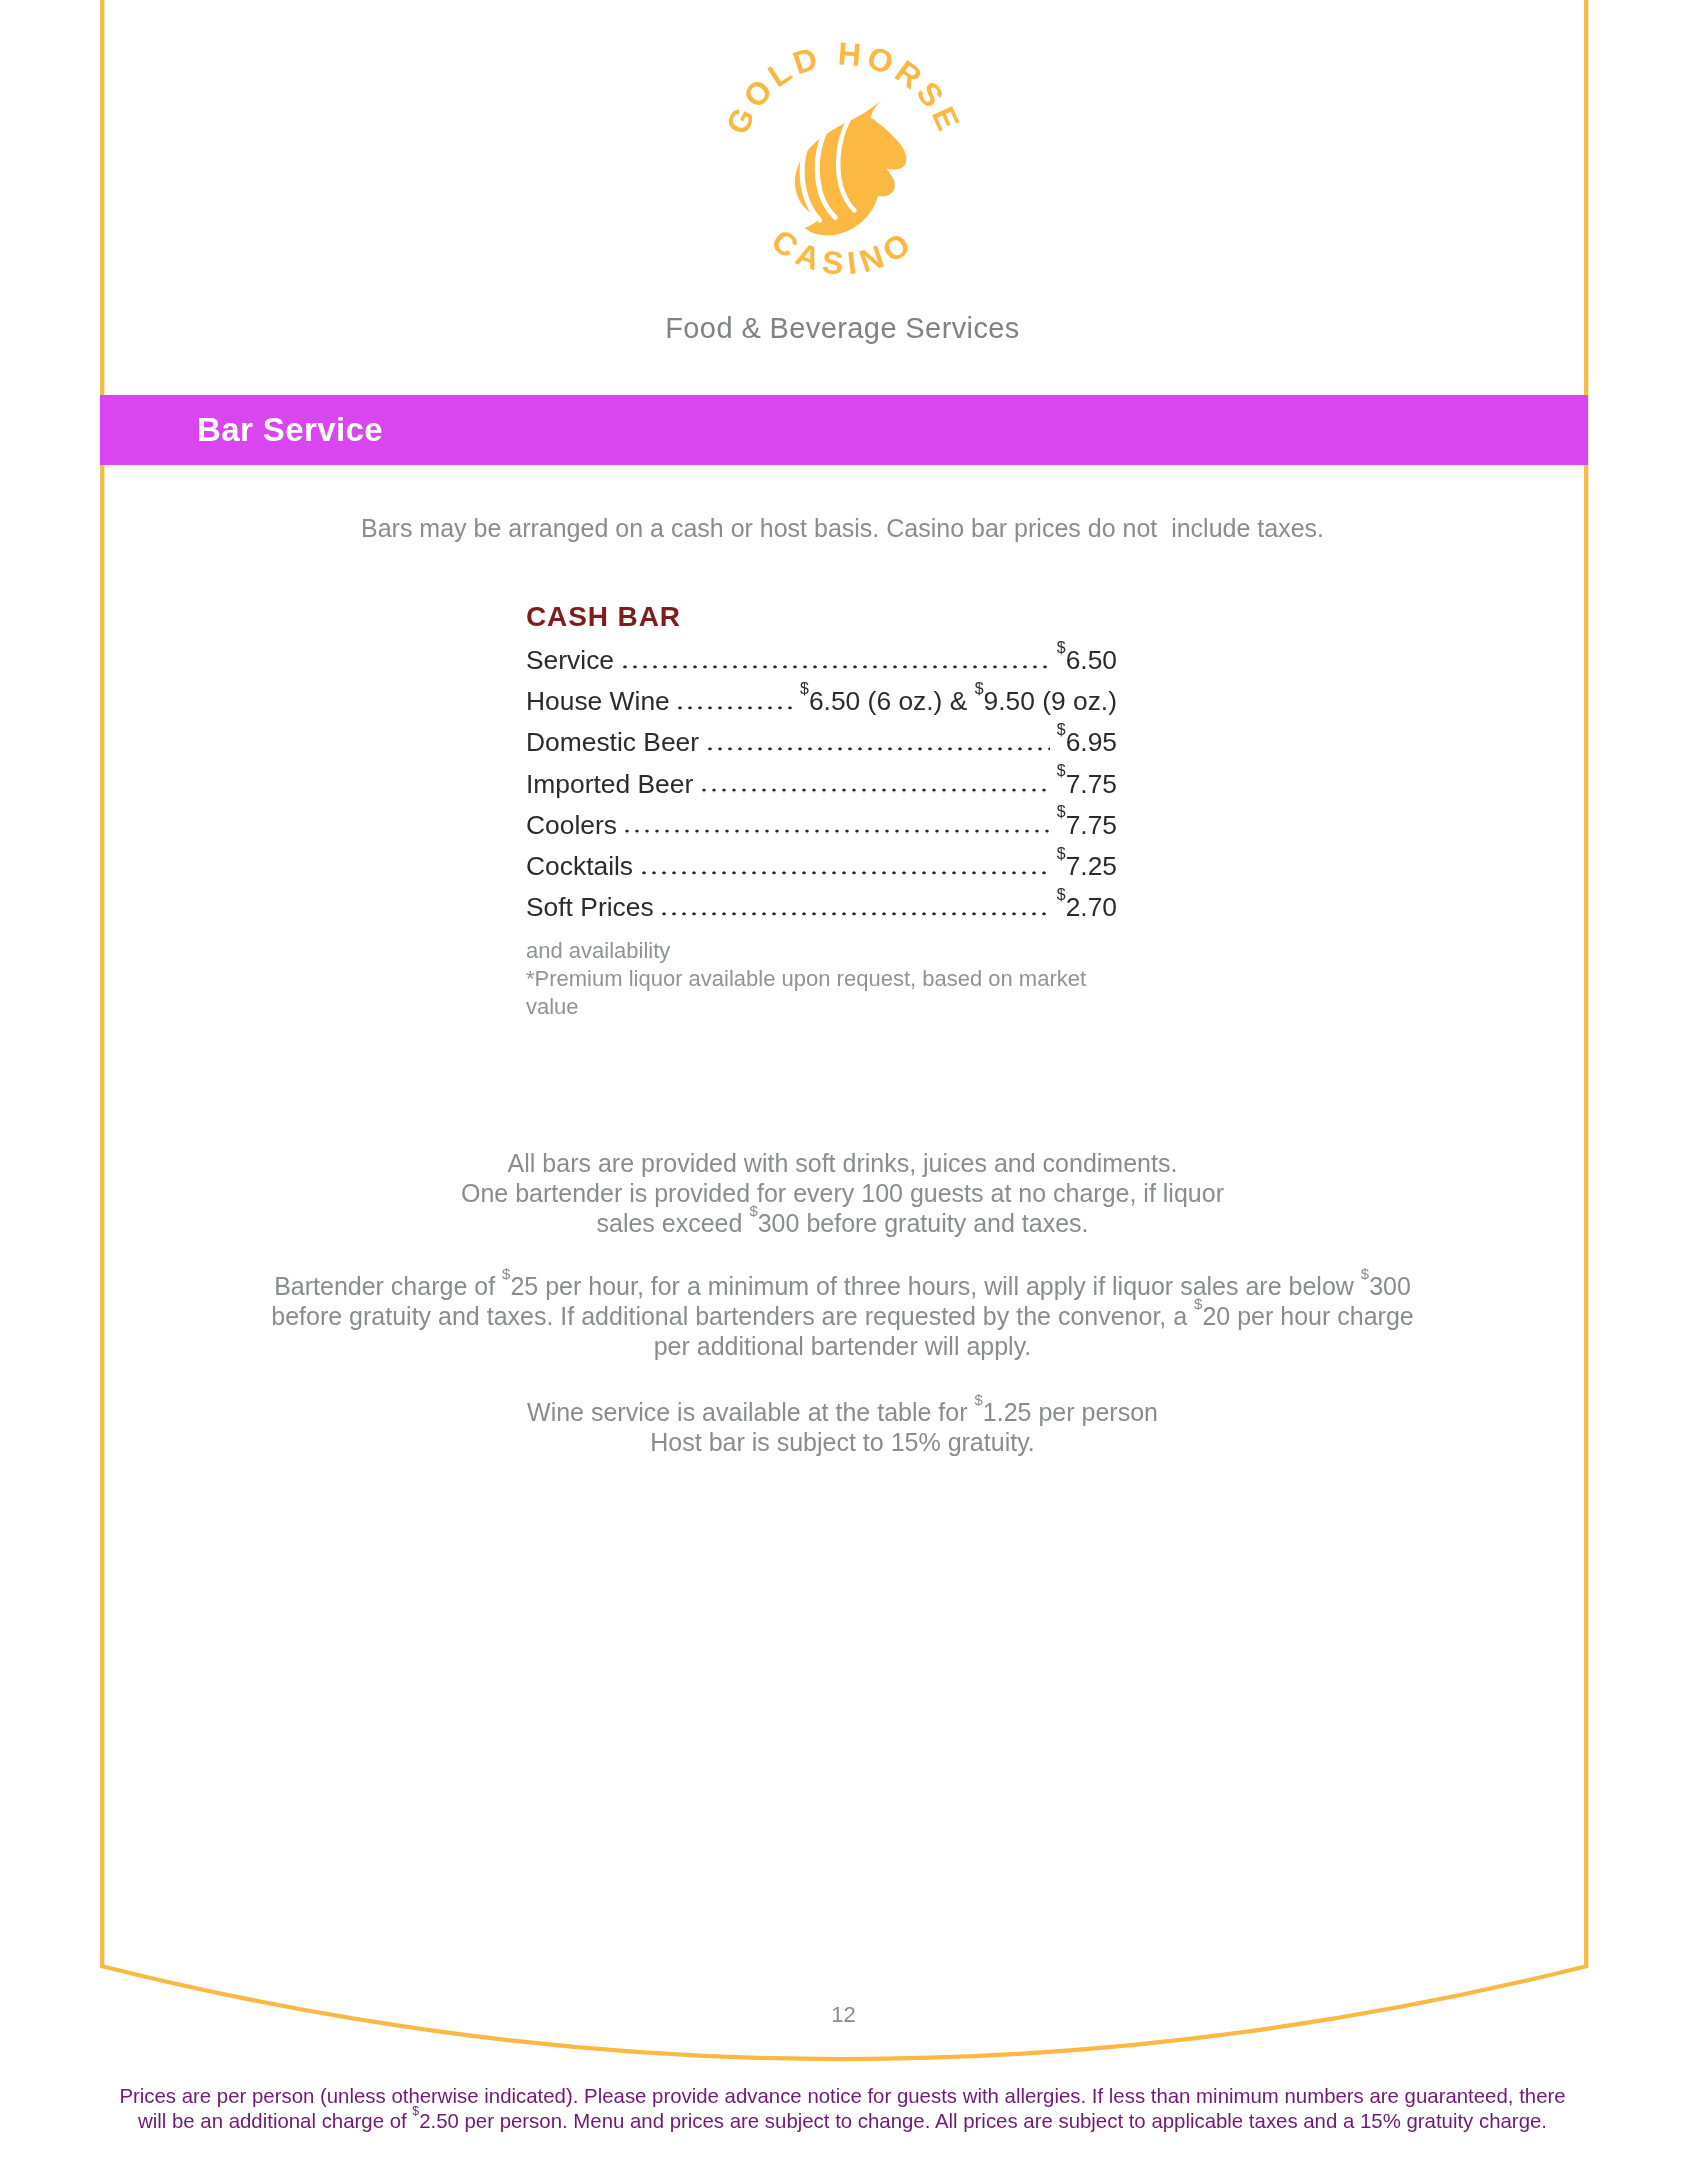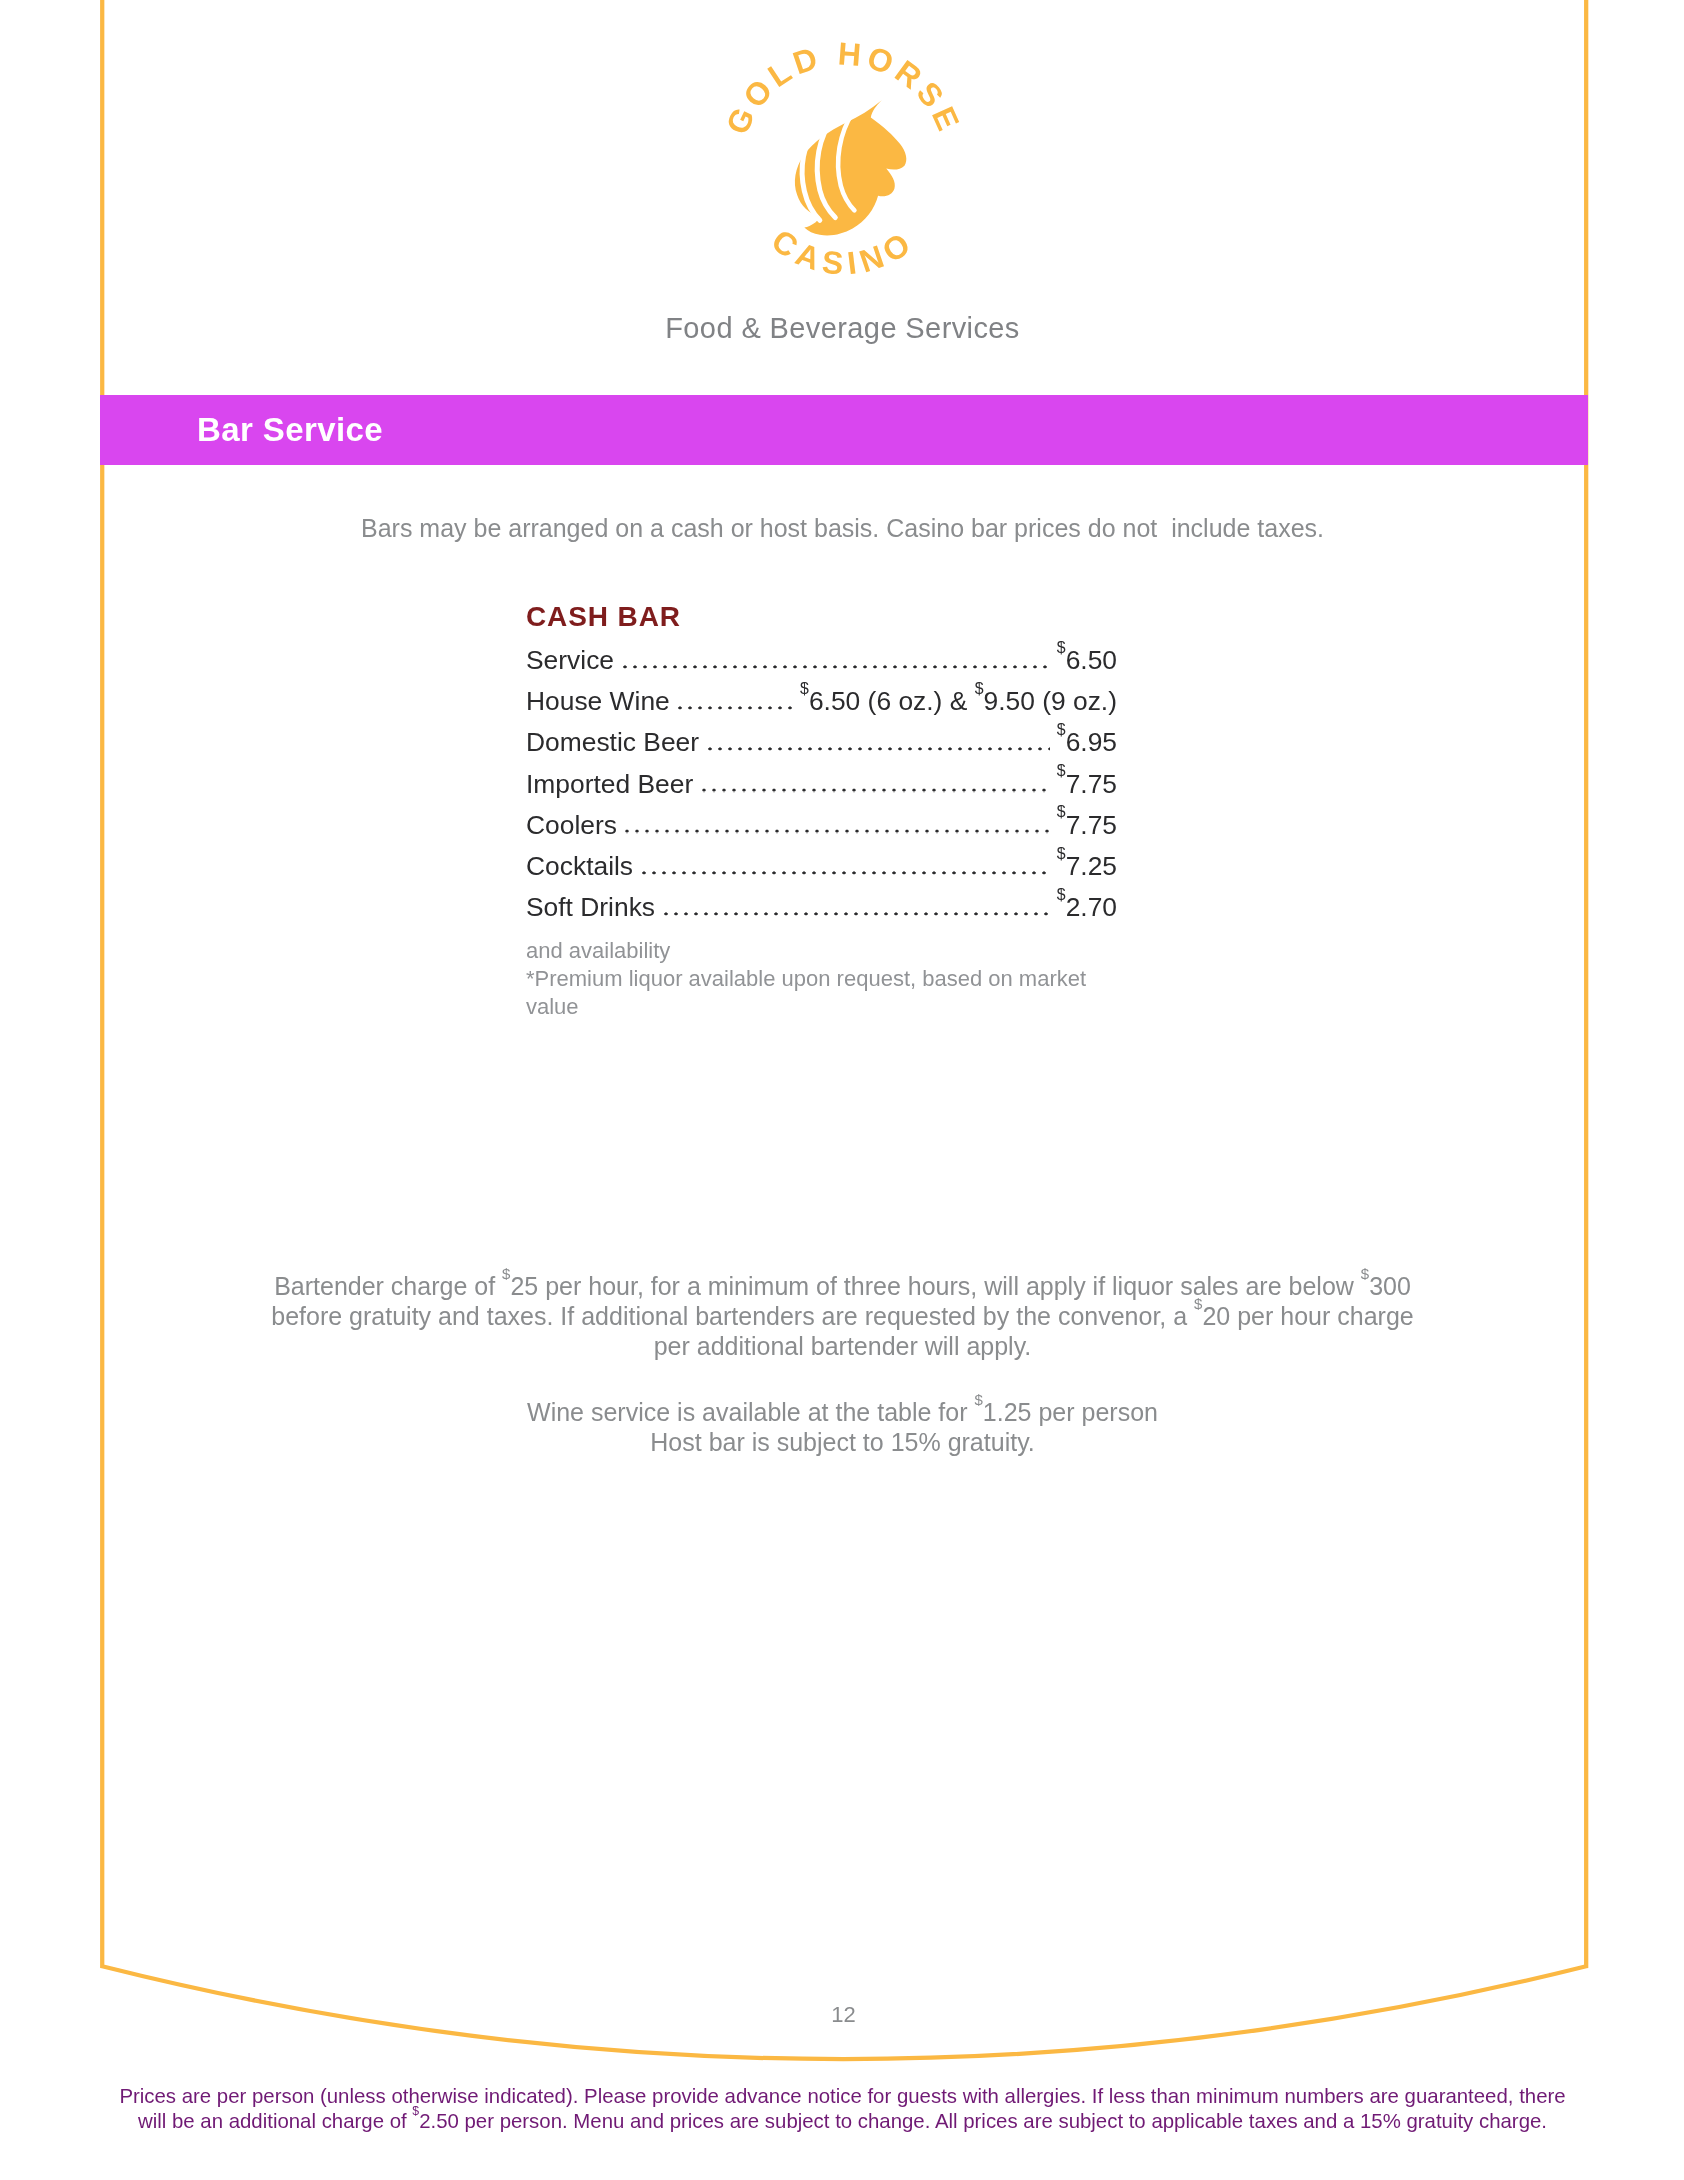--- a/index.html
+++ b/index.html
@@ -135,31 +135,36 @@
           <span class="mi-label">Coolers</span>
           <span class="leader"></span>
           <span class="mi-price"><sup class="d">$</sup>7.75</span>
         </div>
         <div class="menu-row">
           <span class="mi-label">Cocktails</span>
           <span class="leader"></span>
           <span class="mi-price"><sup class="d">$</sup>7.25</span>
         </div>
         <div class="menu-row">
-          <span class="mi-label">Soft Drinks</span>
+          <span class="mi-label">Soft Prices</span>
           <span class="leader"></span>
           <span class="mi-price"><sup class="d">$</sup>2.70</span>
         </div>
       </div>
     <div class="footnote">
         <div class="t-line">and availability</div>
         <div class="t-line">*Premium liquor available upon request, based on market value</div>
       </div>
   </div>
 
+  <div class="block block-bars">
+      <div class="t-line">All bars are provided with soft drinks, juices and condiments.</div>
+      <div class="t-line">One bartender is provided for every 100 guests at no charge, if liquor</div>
+      <div class="t-line">sales exceed <sup class="d">$</sup>300 before gratuity and taxes.</div>
+    </div>
 
   <div class="block block-bartender">
       <div class="t-line">Bartender charge of <sup class="d">$</sup>25 per hour, for a minimum of three hours, will apply if liquor sales are below <sup class="d">$</sup>300</div>
       <div class="t-line">before gratuity and taxes. If additional bartenders are requested by the convenor, a <sup class="d">$</sup>20 per hour charge</div>
       <div class="t-line">per additional bartender will apply.</div>
     </div>
 
   <div class="block block-wine">
       <div class="t-line">Wine service is available at the table for <sup class="d">$</sup>1.25 per person</div>
       <div class="t-line">Host bar is subject to 15% gratuity.</div>

